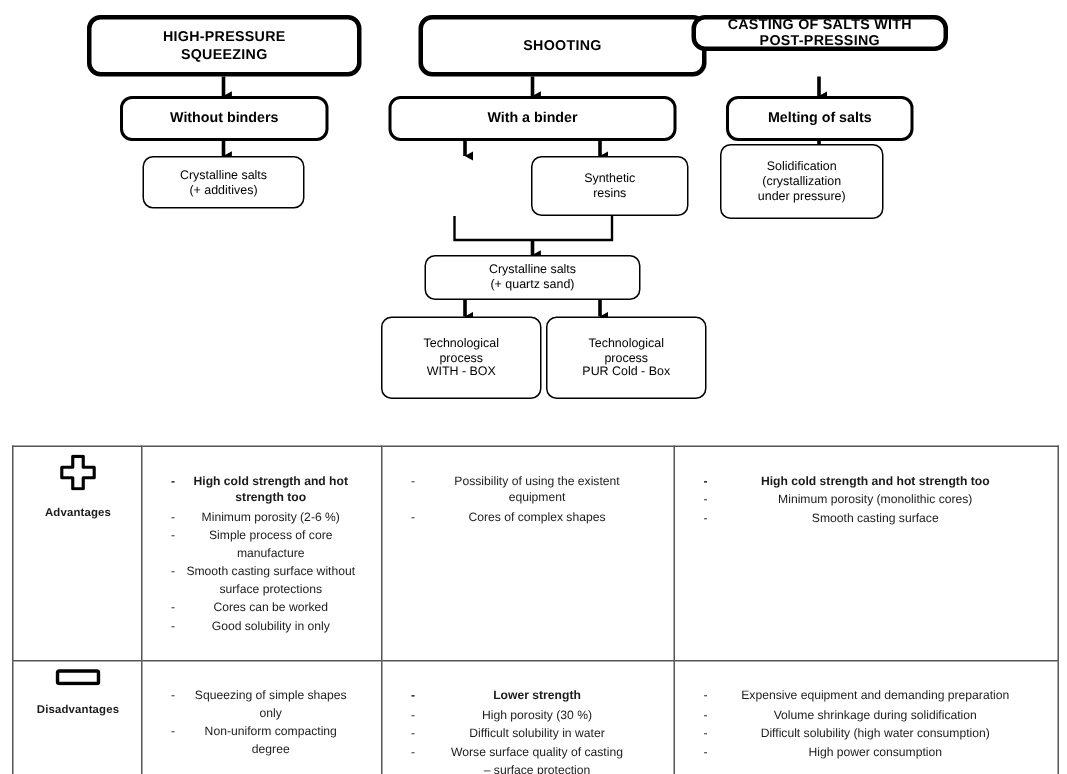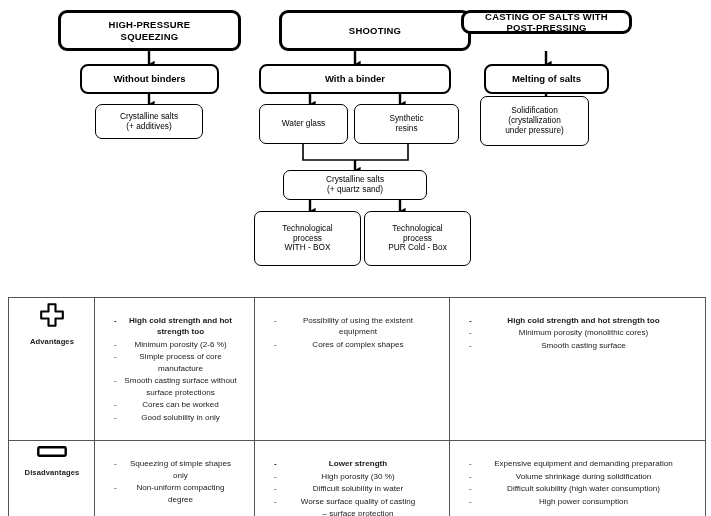--- a/index.html
+++ b/index.html
@@ -170,23 +170,20 @@
       <span>Crystalline salts</span>
       <span>(+ additives)</span>
     </span>
   </div>
 
   <div class="node heavy" style="left:259px; top:10px; width:192px; height:41px;margin-left:20px;">
     <span>SHOOTING</span>
   </div>
   <div class="node mid" style="left:259px; top:64px; width:192px; height:30px;">
     <span>With a binder</span>
-  </div>
-  <div class="node light" style="left:259px; top:104px; width:89px; height:40px;">
-    <span>Water glass</span>
   </div>
   <div class="node light" style="left:354px; top:104px; width:105px; height:40px;">
     <span>
       <span>Synthetic</span>
       <span>resins</span>
     </span>
   </div>
   <div class="node light" style="left:283px; top:170px; width:144px; height:30px;">
     <span>
       <span>Crystalline salts</span>

